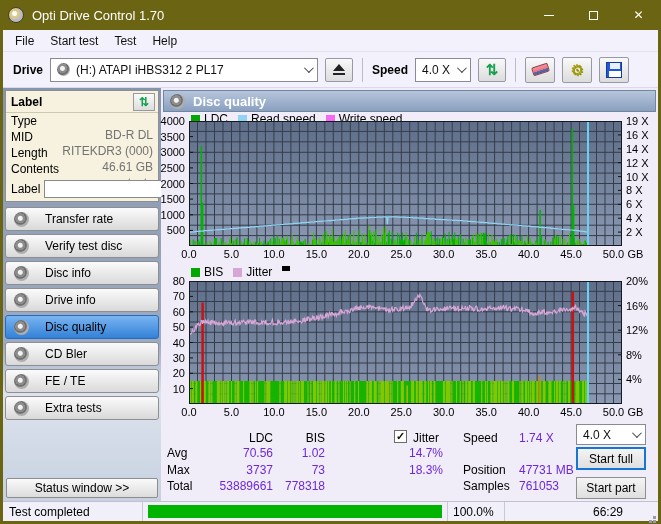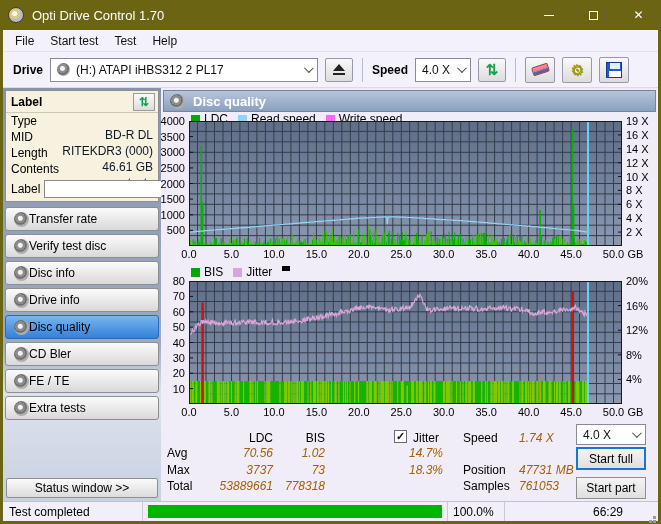--- a/index.html
+++ b/index.html
@@ -34,45 +34,45 @@
   .floppy:before{content:"";position:absolute;left:3px;top:0;width:10px;height:6px;background:#e8f0ff;}
   .floppy:after{content:"";position:absolute;left:2px;bottom:0;width:12px;height:6px;background:#fff;}
   .body{flex:1;display:flex;overflow:hidden;}
   .sidebar{width:158px;display:flex;flex-direction:column;background:linear-gradient(180deg,#8695ae 0%,#9dabc2 62%,#dde3ee 74%,#c7d1e0 100%);padding:2px;}
   .disc-panel{background:#f6f2df;border:1px solid #8f8f8f;height:112px;margin-bottom:2px;}
   .disc-header{height:22px;display:flex;align-items:center;justify-content:space-between;padding:0 3px 0 5px;border-bottom:1px solid #cdc8b2;}
   .disc-header .t{font-weight:bold;font-size:12px;color:#000;}
   .mini-btn{width:22px;height:18px;background:linear-gradient(#fafafa,#ddd);border:1px solid #9a9a9a;display:flex;align-items:center;justify-content:center;}
   .field-row{height:16px;display:flex;justify-content:space-between;padding:0 5px;font-size:12px;align-items:center;}
   .field-row .lab{color:#000;}
-  .field-row .val{color:#0f172a;margin-top:28px;}
+  .field-row .val{color:#737373;margin-top:28px;}
   .label-row{height:24px;display:flex;align-items:center;gap:4px;padding:0 3px 0 5px;font-size:12px;}
   .label-input{flex:1;height:18px;background:#fff;border:1px solid #8a8a8a;}
   .cd-small{width:14px;height:14px;border-radius:50%;background:radial-gradient(circle at 50% 50%,#f6f2df 0 2px,#cfc36a 3px 5px,#e8e09a 6px);border:1px solid #8a8340;}
-  .side-btn{height:24px;margin-top:3px;background:linear-gradient(#fbfbfb,#d9d9d9);border:1px solid #8e8e8e;border-radius:3px;display:flex;align-items:center;gap:0;padding-left:8px;font-size:12px;color:#000;}
+  .side-btn{height:24px;margin-top:3px;background:linear-gradient(#fbfbfb,#d9d9d9);border:1px solid #8e8e8e;border-radius:3px;display:flex;align-items:center;gap:16px;padding-left:8px;font-size:12px;color:#000;}
   .side-btn.selected{background:linear-gradient(#79b5f2,#3381d7);border-color:#2a6ab8;}
   .disc-glyph{width:15px;height:15px;border-radius:50%;background:radial-gradient(circle at 42% 42%,#f2f2f2 0 2px,#8c8c8c 3px 5px,#6f6f6f 5px 6px,#aeaeae 7px);flex:0 0 auto;}
   .filler{flex:1;}
   .status-window-btn{height:20px;margin:2px 1px 1px;background:linear-gradient(#fafafa,#dcdcdc);border:1px solid #8e8e8e;border-radius:2px;font-size:12px;display:flex;align-items:center;justify-content:center;color:#000;}
   .main{flex:1;position:relative;background:#f0edf9;}
   .main-header{position:absolute;left:2px;top:2px;right:2px;height:22px;background:linear-gradient(#b6c5db,#8aa0c0);border:1px solid #7286a2;display:flex;align-items:center;gap:8px;padding-left:6px;}
   .main-header .t{color:#fff;font-weight:bold;font-size:13px;}
   .legend{position:absolute;display:flex;align-items:center;gap:10px;font-size:12px;color:#000;height:12px;}
   .legend .item{display:flex;align-items:center;gap:4px;}
   .legend .sq{width:9px;height:9px;}
   .legend .sq.raised{width:8px;height:5px;margin-bottom:8px;}
   .plot{position:absolute;left:28px;}
   .ylabels{position:absolute;font-size:11px;color:#000;}
   .ylabels span{position:absolute;white-space:nowrap;}
   .xlabels{position:absolute;left:28px;width:450px;height:12px;font-size:11px;color:#000;}
   .xlabels span{position:absolute;transform:translateX(-50%);white-space:nowrap;}
   .xlabels span.unit{transform:none;}
   .stats{position:absolute;left:0;top:334px;width:495px;height:77px;font-size:12px;}
   .stats .cell{position:absolute;white-space:nowrap;}
-  .stats .num{color:#a16207;font-style:italic;}
+  .stats .num{color:#6d28d9;}
   .stats .ra{text-align:right;}
   .checkbox{position:absolute;width:13px;height:13px;background:#fff;border:1px solid #6b6b6b;font-size:11px;line-height:11px;text-align:center;color:#111;font-weight:bold;}
   .ctl-select{position:absolute;left:415px;top:2px;width:70px;height:21px;}
   .ctl-btn{position:absolute;left:415px;width:70px;background:linear-gradient(#f4f4f4,#dfdfdf);border:1px solid #8e8e8e;font-size:12px;display:flex;align-items:center;justify-content:center;color:#000;}
   .ctl-btn.focused{border:2px solid #1677d2;}
   .statusbar{height:20px;background:#f1eff9;border-top:1px solid #c2c2cc;display:flex;font-size:12px;color:#000;position:relative;}
   .sb-cell{border-right:1px solid #c9c9d2;display:flex;align-items:center;}
   .sb-status{width:140px;padding-left:6px;}
   .sb-bar{width:305px;padding:3px 5px;}
   .bar-track{height:13px;width:100%;position:relative;}

